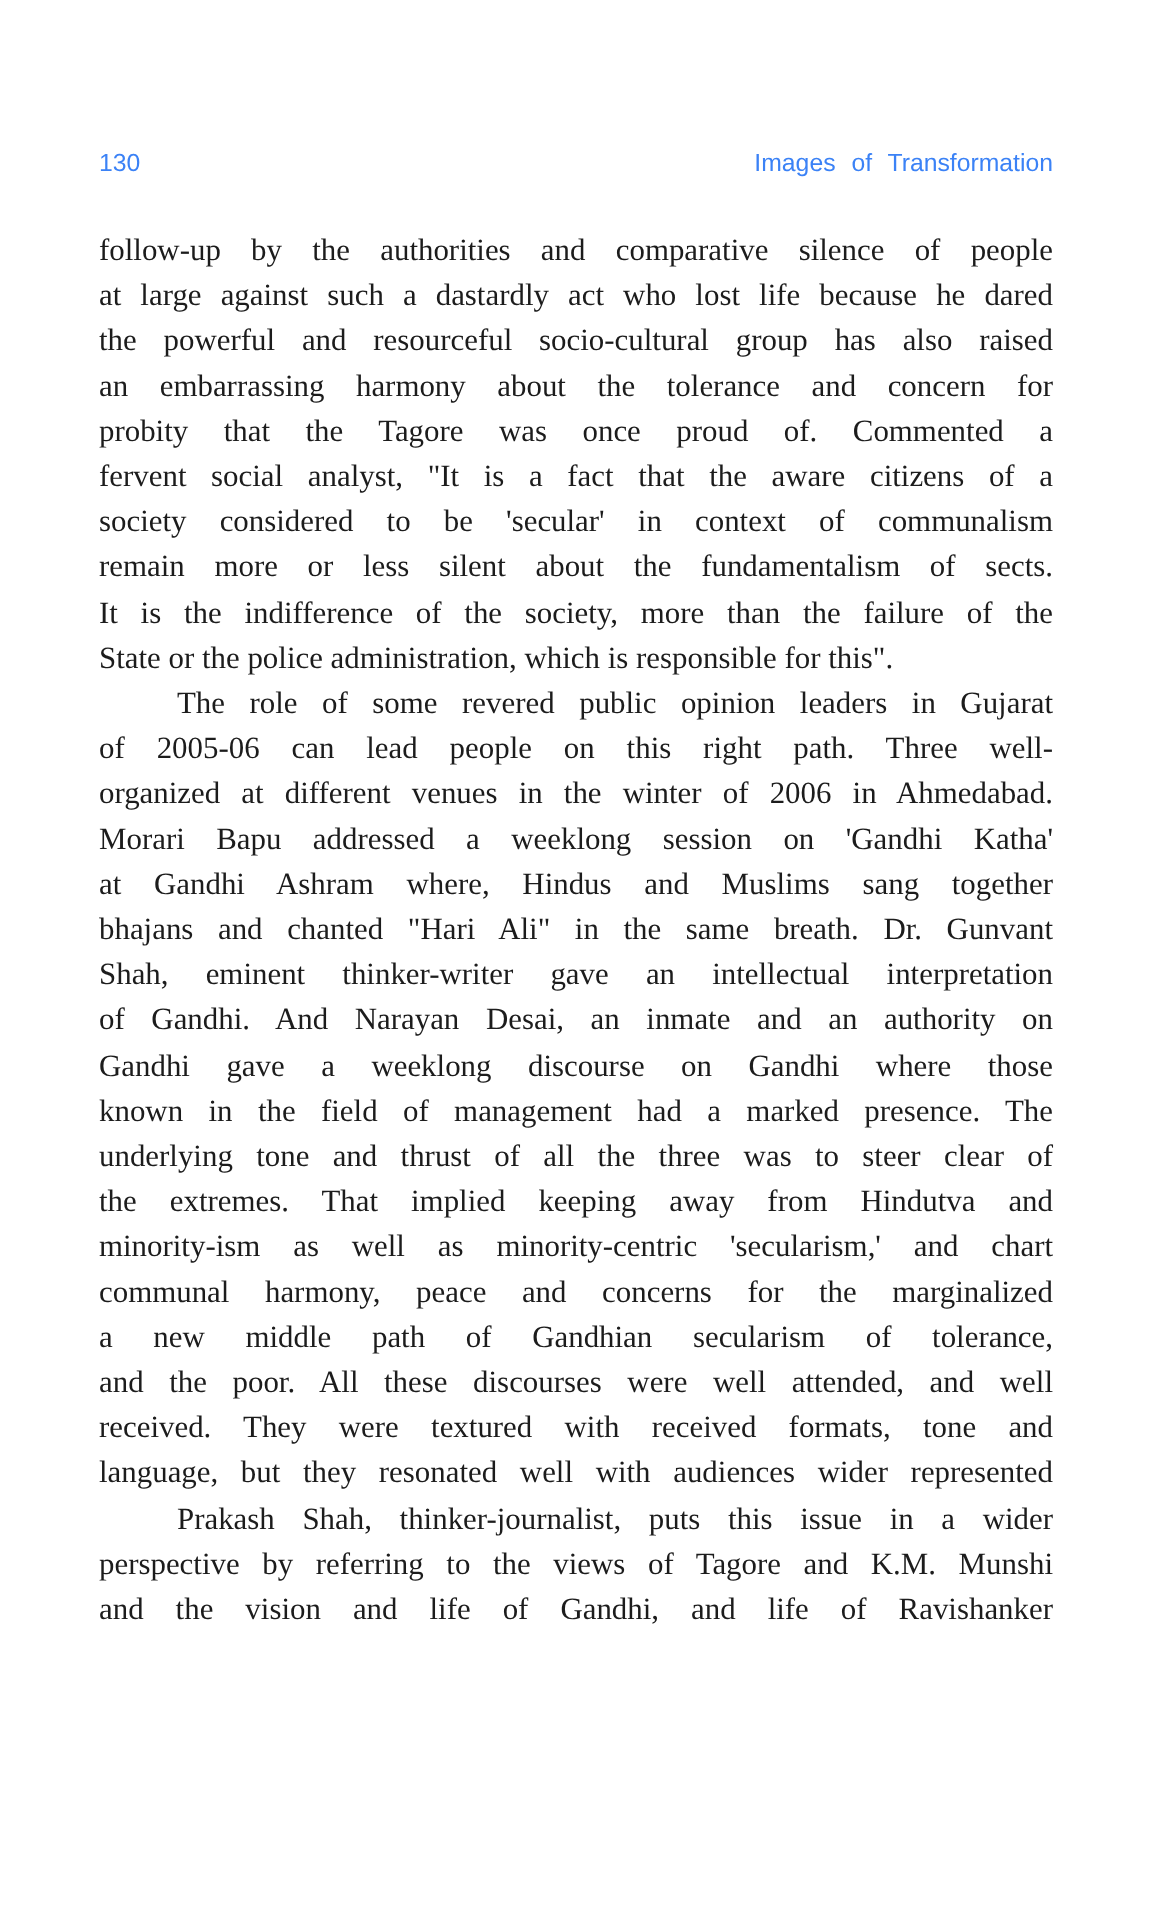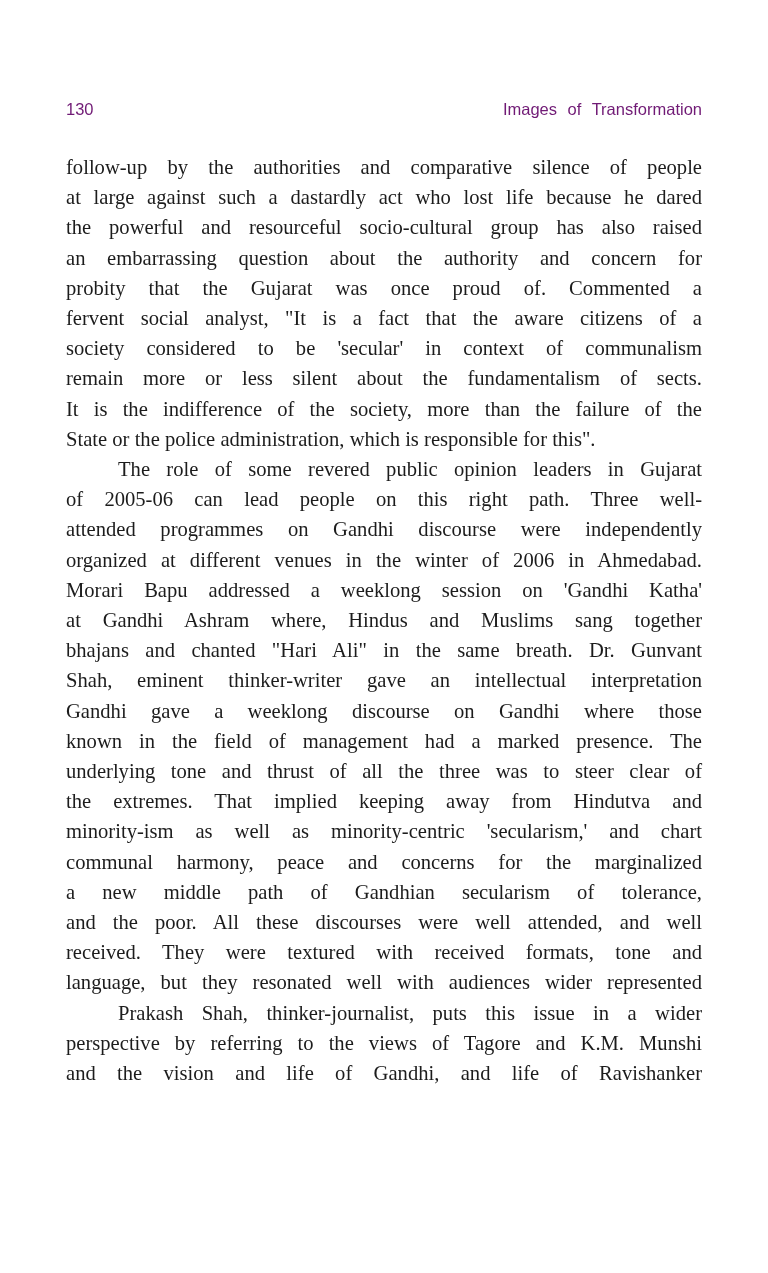--- a/index.html
+++ b/index.html
@@ -19,21 +19,21 @@
     left: 66px;
     top: 100px;
     width: 636px;
   }
   .running-head {
     display: flex;
     justify-content: space-between;
     align-items: baseline;
     font-family: "Liberation Sans", "DejaVu Sans", sans-serif;
     font-size: 16.5px;
-    color: #701a75;
+    color: #3b82f6;
     height: 30px;
     margin-bottom: 22px;
     text-align: right;
   }
   .running-title {
     word-spacing: 6px;
   }
   .body-text {
     font-family: Liberation Serif, serif;
     font-size: 20.6px;
@@ -63,38 +63,38 @@
     <span class="page-number">130</span>
     <span class="running-title">Images of Transformation</span>
   </div>
 
   <div class="body-text">
 
     <div>
       <span class="line">follow-up by the authorities and comparative silence of people</span>
       <span class="line">at large against such a dastardly act who lost life because he dared</span>
       <span class="line">the powerful and resourceful socio-cultural group has also raised</span>
-      <span class="line">an embarrassing question about the authority and concern for</span>
-      <span class="line">probity that the Gujarat was once proud of. Commented a</span>
+      <span class="line">an embarrassing harmony about the tolerance and concern for</span>
+      <span class="line">probity that the Tagore was once proud of. Commented a</span>
       <span class="line">fervent social analyst, "It is a fact that the aware citizens of a</span>
       <span class="line">society considered to be 'secular' in context of communalism</span>
       <span class="line">remain more or less silent about the fundamentalism of sects.</span>
       <span class="line">It is the indifference of the society, more than the failure of the</span>
       <span class="line last">State or the police administration, which is responsible for this".</span>
     </div>
 
     <div>
       <span class="line indent">The role of some revered public opinion leaders in Gujarat</span>
       <span class="line">of 2005-06 can lead people on this right path. Three well-</span>
-      <span class="line">attended programmes on Gandhi discourse were independently</span>
       <span class="line">organized at different venues in the winter of 2006 in Ahmedabad.</span>
       <span class="line">Morari Bapu addressed a weeklong session on 'Gandhi Katha'</span>
       <span class="line">at Gandhi Ashram where, Hindus and Muslims sang together</span>
       <span class="line">bhajans and chanted "Hari Ali" in the same breath. Dr. Gunvant</span>
       <span class="line">Shah, eminent thinker-writer gave an intellectual interpretation</span>
+      <span class="line">of Gandhi. And Narayan Desai, an inmate and an authority on</span>
       <span class="line">Gandhi gave a weeklong discourse on Gandhi where those</span>
       <span class="line">known in the field of management had a marked presence. The</span>
       <span class="line">underlying tone and thrust of all the three was to steer clear of</span>
       <span class="line">the extremes. That implied keeping away from Hindutva and</span>
       <span class="line">minority-ism as well as minority-centric 'secularism,' and chart</span>
       <span class="line">communal harmony, peace and concerns for the marginalized</span>
       <span class="line">a new middle path of Gandhian secularism of tolerance,</span>
       <span class="line">and the poor. All these discourses were well attended, and well</span>
       <span class="line">received. They were textured with received formats, tone and</span>
       <span class="line">language, but they resonated well with audiences wider represented</span>

